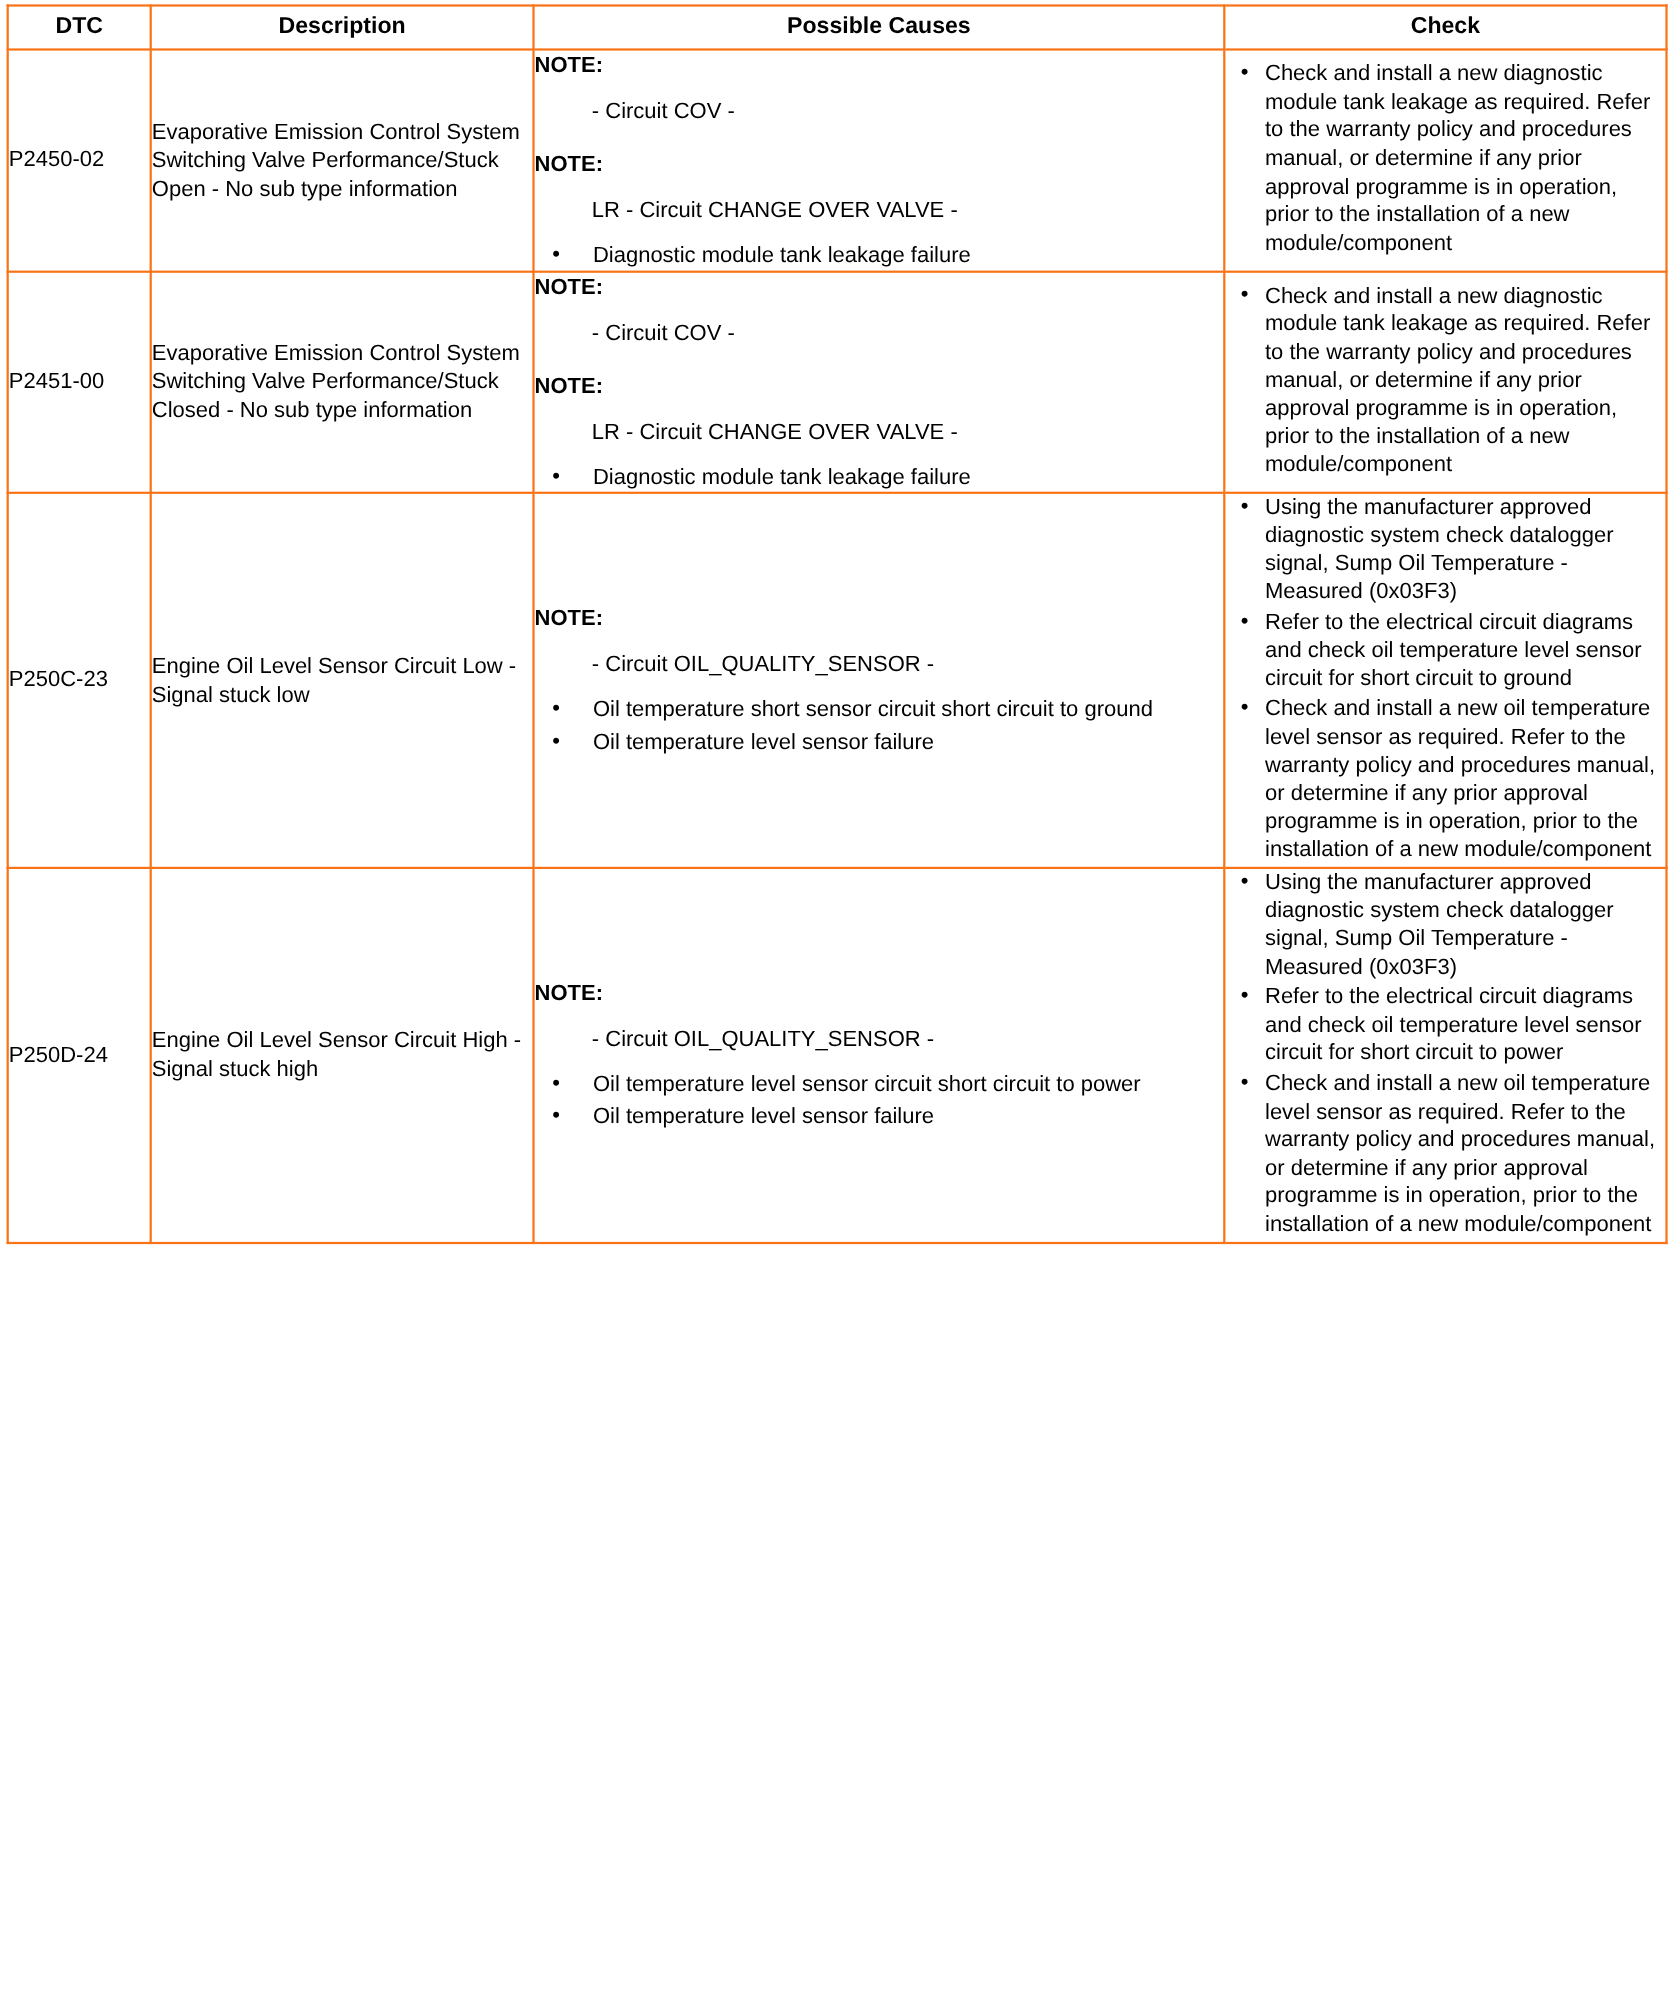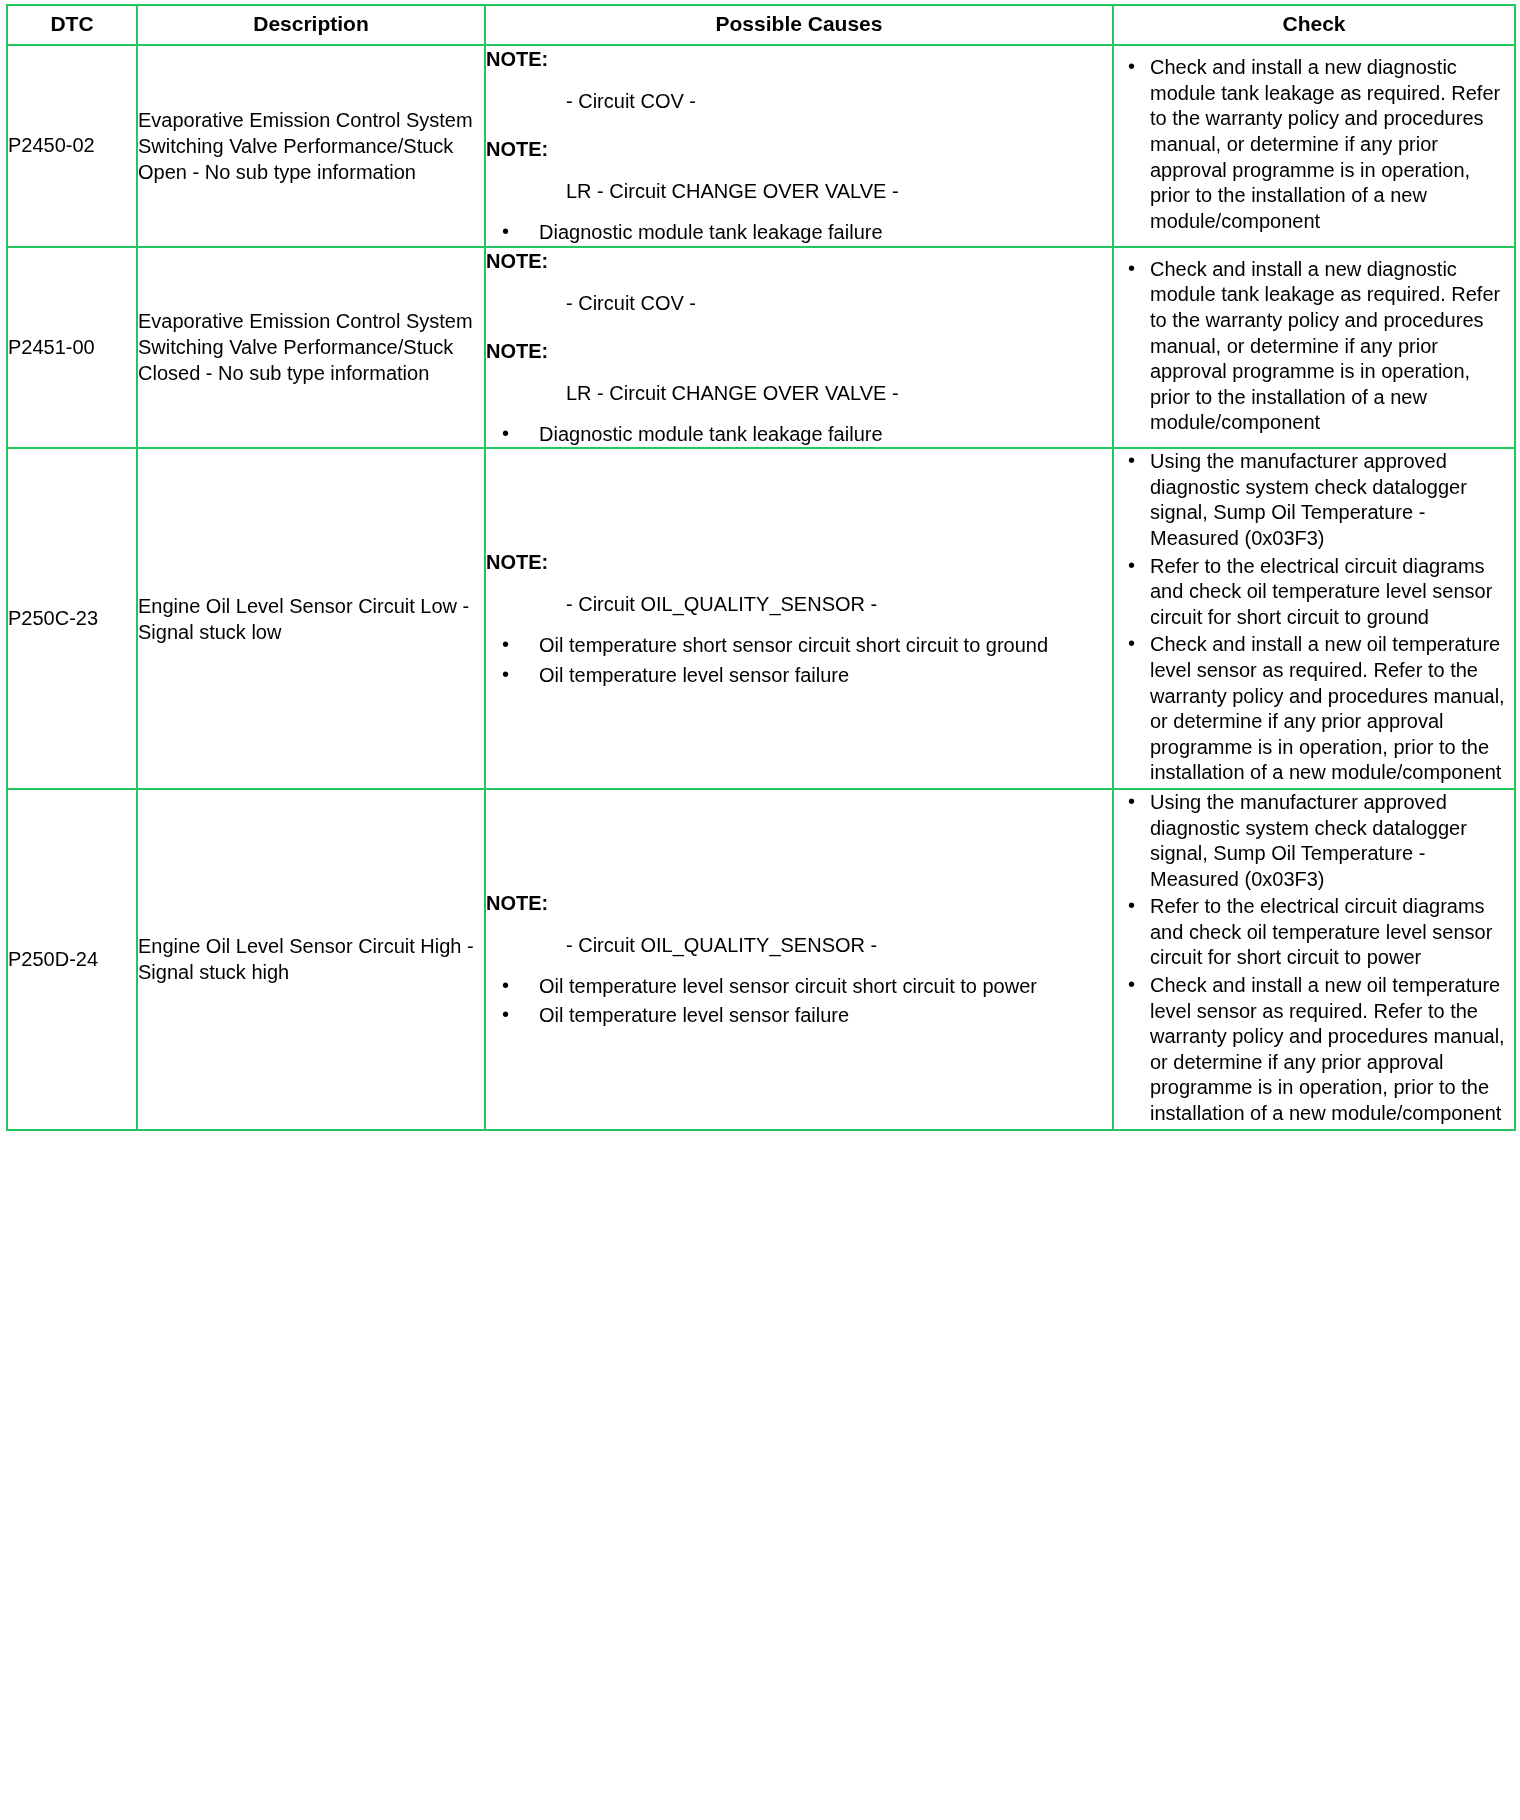--- a/index.html
+++ b/index.html
@@ -16,21 +16,21 @@
     width: 1520px;
     box-sizing: border-box;
     padding: 4px 6px 6px 6px;
   }
   table.dtc {
     width: 1508px;
     border-collapse: collapse;
     table-layout: fixed;
   }
   table.dtc th, table.dtc td {
-    border: 2px solid #22c55e;
+    border: 2px solid #f97316;
     vertical-align: middle;
     padding: 0;
   }
   table.dtc thead th {
     text-align: center;
     font-size: 21px;
     font-weight: bold;
     padding: 6px 4px 8px 4px;
     vertical-align: middle;
   }
@@ -63,21 +63,21 @@
     padding: 10px 8px 10px 6px;
     vertical-align: middle;
   }
   .note-label {
     font-weight: bold;
     font-size: 20px;
     margin: 0 0 16px 0;
   }
   .note-text {
     margin: 0 0 22px 0;
-    padding-left: 80px;
+    padding-left: 52px;
     font-size: 20px;
   }
   .note-text.last {
     margin-bottom: 16px;
   }
   ul.bullets {
     list-style: none;
     margin: 0;
     padding: 0;
   }

